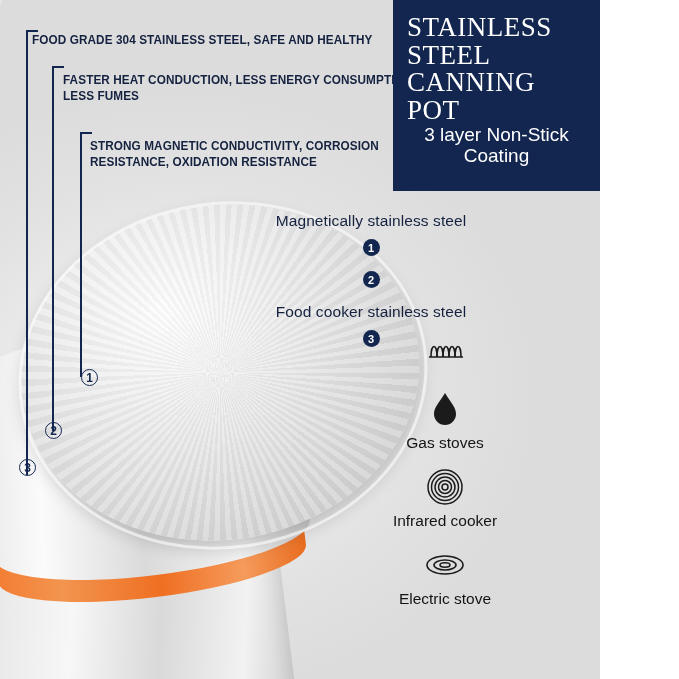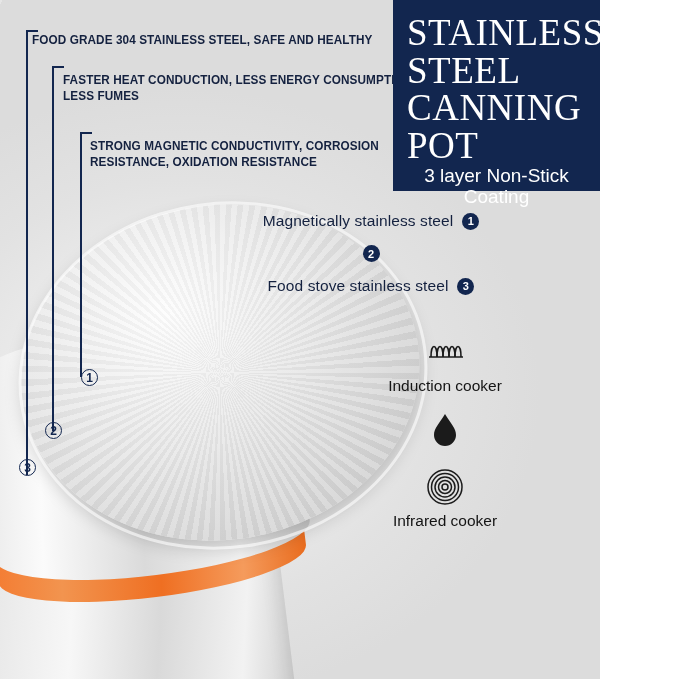--- a/index.html
+++ b/index.html
@@ -32,21 +32,21 @@
     position:absolute;top:0;right:0;
     width:207px;height:191px;
     background:#12264f;
     color:#fff;
     box-sizing:border-box;
     padding:14px 12px 10px 12px;
     text-align:center;
   }
   .title-main{
     font-family:"Liberation Serif",serif;
-    font-size:37px;line-height:1.02;
+    font-size:27px;line-height:1.02;
     letter-spacing:.5px;
     text-align:left;
     padding-left:2px;
   }
   .title-sub{
     margin-top:0;
     font-family:"Liberation Sans",sans-serif;
     font-size:19px;line-height:1.12;
     font-weight:400;
     text-align:center;
@@ -152,20 +152,21 @@
     width:430px;
     text-align:right;
     color:#14213f;
   }
   .layer-row{
     display:flex;align-items:center;justify-content:center;
     gap:9px;
     font-size:15.5px;
     margin-bottom:15px;
     letter-spacing:.1px;
+    flex-direction:column;
   }
   .layer-num{
     width:17px;height:17px;border-radius:50%;
     background:#12264f;color:#fff;
     font-size:11px;font-weight:700;
     display:flex;align-items:center;justify-content:center;
     flex:0 0 auto;
   }
 
   
@@ -220,61 +221,73 @@
 
   <div class="layer-list">
     <div class="layer-row">
       <span>Magnetically  stainless steel</span>
       <span class="layer-num">1</span>
     </div>
     <div class="layer-row">
       <span class="layer-num">2</span>
     </div>
     <div class="layer-row">
-      <span>Food stove stainless steel</span>
+      <span>Food cooker stainless steel</span>
       <span class="layer-num">3</span>
     </div>
   </div>
 
   <div class="compat">
 
     <div class="compat-item">
       <div class="compat-icon">
         <svg width="44" height="30" viewBox="0 0 44 30">
           <g stroke="#1b1b1b" stroke-width="1.6" fill="none">
             <path d="M8 20 C8 6, 14 6, 14 20"></path>
             <path d="M14 20 C14 6, 20 6, 20 20"></path>
             <path d="M20 20 C20 6, 26 6, 26 20"></path>
             <path d="M26 20 C26 6, 32 6, 32 20"></path>
             <path d="M32 20 C32 6, 38 6, 38 20"></path>
             <path d="M6 20 h34"></path>
           </g>
         </svg>
       </div>
-      <div class="compat-label">Induction cooker</div>
     </div>
 
     <div class="compat-item">
       <div class="compat-icon">
         <svg width="36" height="40" viewBox="0 0 36 40">
           <path d="M18 4 C12 14, 7 18, 7 25 a11 11 0 0 0 22 0 C29 18, 24 14, 18 4 Z" fill="#1b1b1b"></path>
         </svg>
       </div>
+      <div class="compat-label">Gas stoves</div>
     </div>
 
     <div class="compat-item">
       <div class="compat-icon">
         <svg width="44" height="44" viewBox="0 0 44 44">
           <g stroke="#1b1b1b" fill="none" stroke-width="1.5">
             <circle cx="22" cy="22" r="17"></circle>
             <circle cx="22" cy="22" r="13.5"></circle>
             <circle cx="22" cy="22" r="10"></circle>
             <circle cx="22" cy="22" r="6.5"></circle>
             <circle cx="22" cy="22" r="3"></circle>
           </g>
         </svg>
       </div>
       <div class="compat-label">Infrared cooker</div>
     </div>
 
+    <div class="compat-item">
+      <div class="compat-icon">
+        <svg width="44" height="30" viewBox="0 0 44 30">
+          <g stroke="#1b1b1b" fill="none" stroke-width="1.6">
+            <ellipse cx="22" cy="15" rx="18" ry="9"></ellipse>
+            <ellipse cx="22" cy="15" rx="11" ry="5"></ellipse>
+            <ellipse cx="22" cy="15" rx="5" ry="2.2"></ellipse>
+          </g>
+        </svg>
+      </div>
+      <div class="compat-label">Electric stove</div>
+    </div>
 
   </div>
 </div>
 
 </body></html>

